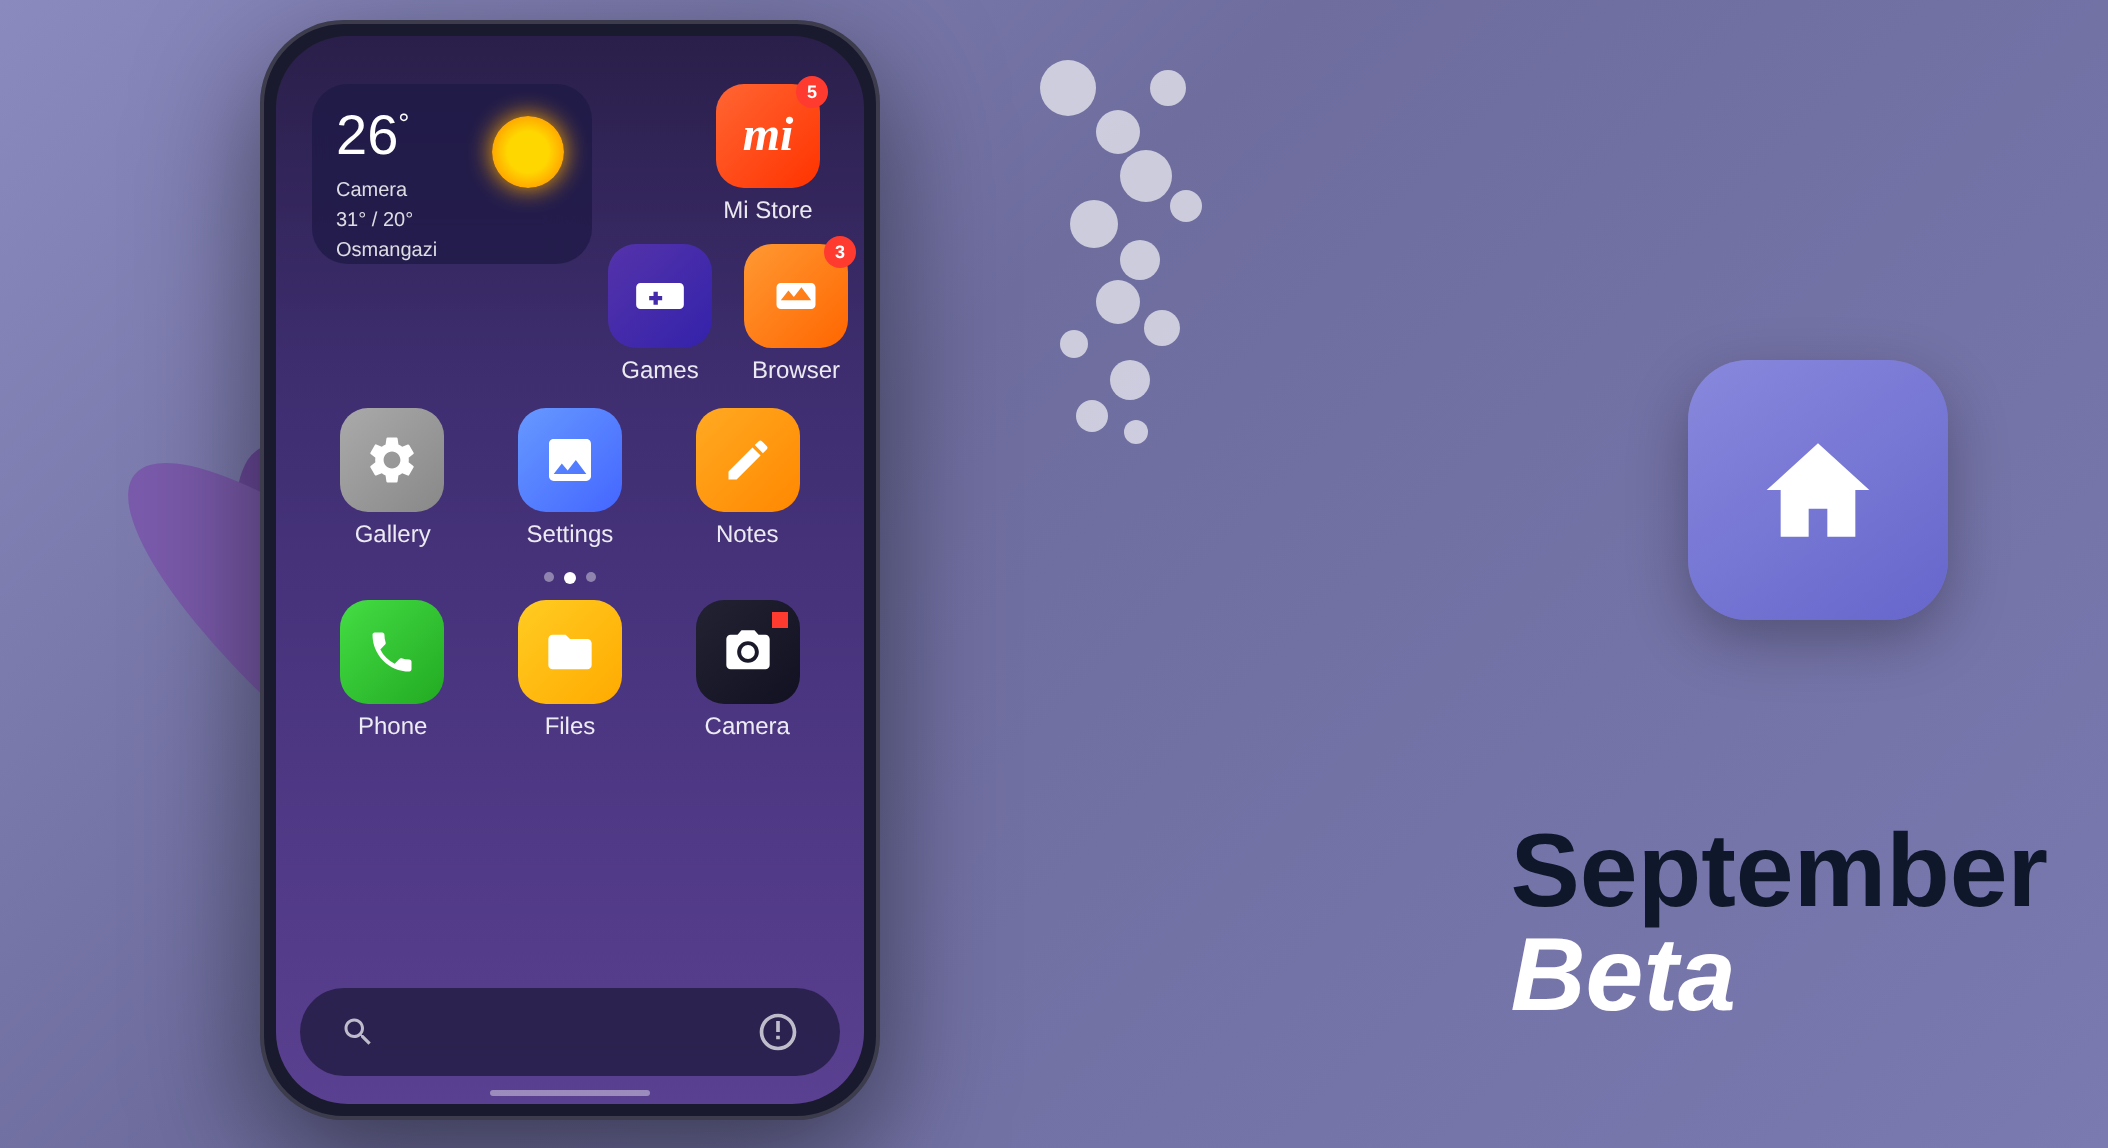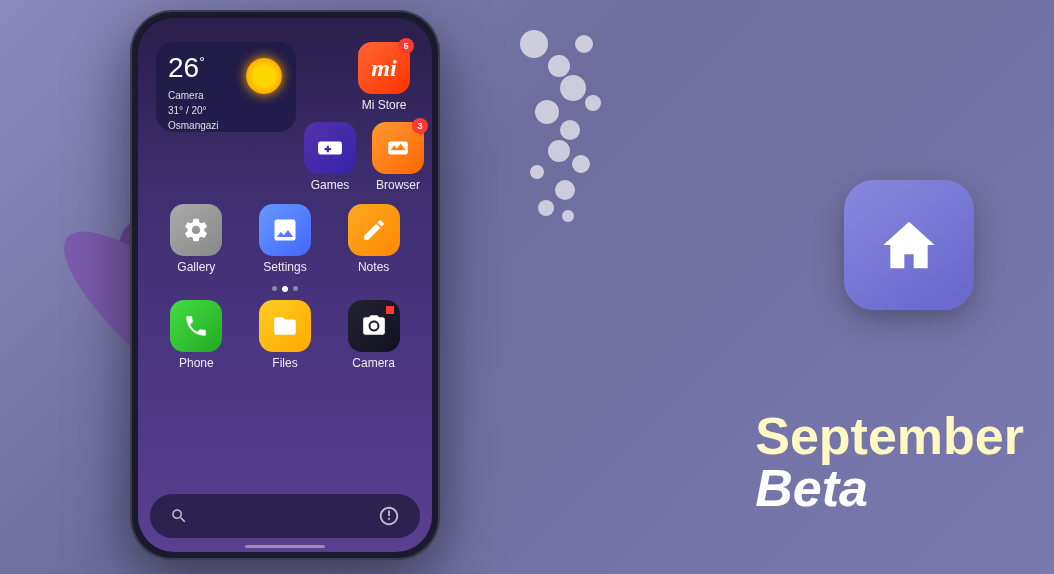--- a/index.html
+++ b/index.html
@@ -268,21 +268,21 @@
     
     .sept-beta-text {
       position: absolute;
       right: 30px;
       bottom: 60px;
     }
 
     .sept-beta-text .sept {
       font-size: 52px;
       font-weight: 900;
-      color: #fef9c3;
+      color: #0f172a;
       line-height: 1;
       display: block;
     }
 
     .sept-beta-text .beta {
       font-size: 52px;
       font-weight: 900;
       color: white;
       line-height: 1;
       display: block;

